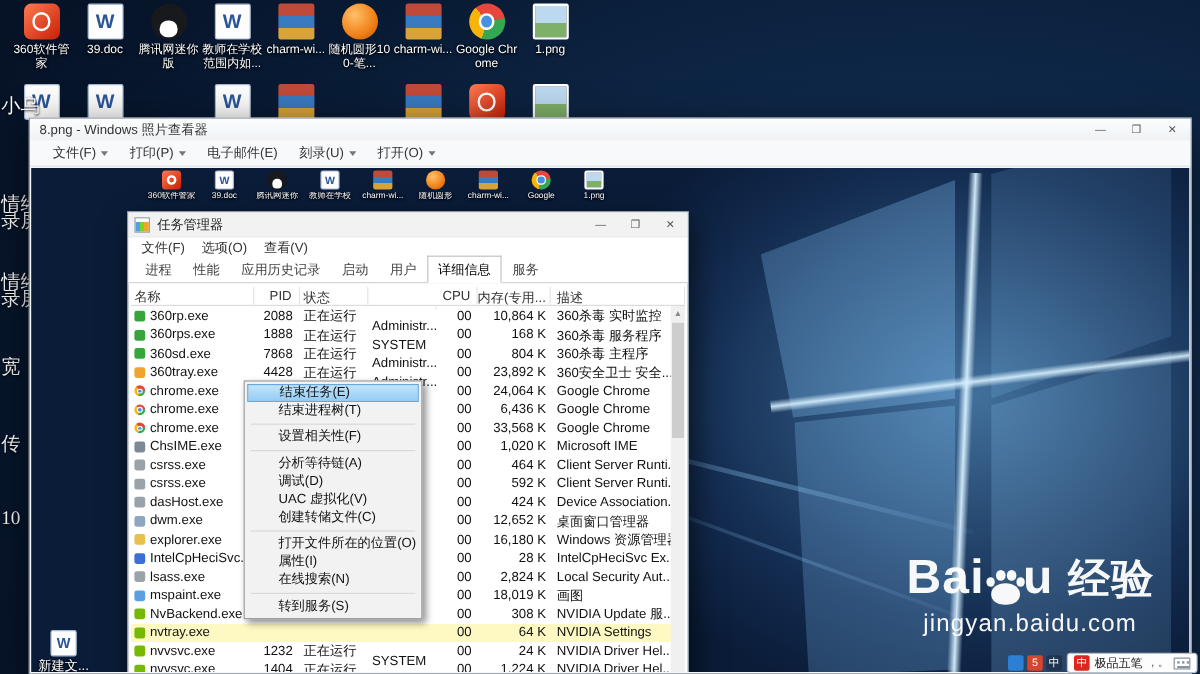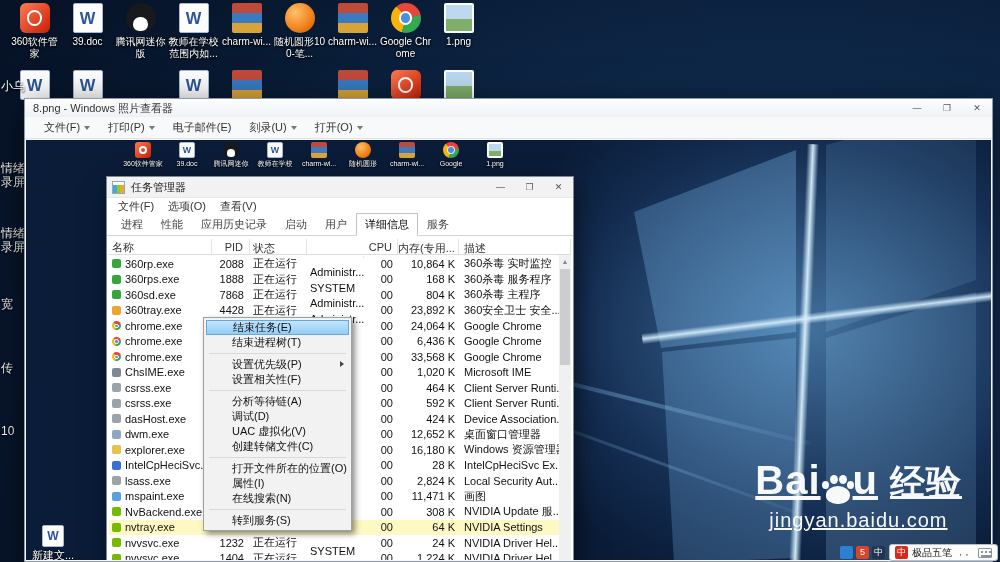--- a/index.html
+++ b/index.html
@@ -31,21 +31,21 @@
   .dicon.qq { background:#17191c; border-radius:50%; }
   .dicon.qq::after { content:""; position:absolute; left:26%; right:26%; bottom:8%; height:46%;
     background:#fff; border-radius:50% 50% 45% 45%; }
   .dicon.rar { background:linear-gradient(180deg,#c04a3a 0 34%, #3a7ac0 34% 67%, #d8a43a 67% 100%); border-radius:2px; }
   .dicon.fox { background:radial-gradient(circle at 35% 32%, #ffc069, #f08018 60%, #b85505); border-radius:50%; }
   .dicon.chrome { background:conic-gradient(from -40deg, #e8453c 0 33%, #34a853 0 66%, #f7b50c 0 100%); border-radius:50%; }
   .dicon.chrome::after { content:""; position:absolute; inset:28%; background:#4a90e2; border:2px solid #fff; border-radius:50%; }
   .mini .dicon.chrome::after, .pic.chrome::after { border-width:1px; }
   .dicon.img { background:linear-gradient(180deg,#bcd9f0 0 55%, #7fb069 55% 100%); border:2px solid #fff; border-radius:2px; }
 
-  .lfrag { position:absolute; left:1px; font-size:12px; color:#fff; text-shadow:0 1px 2px #000; z-index:2; white-space:nowrap; }
+  .lfrag { position:absolute; left:1px; font-size:16px; color:#fff; text-shadow:0 1px 2px #000; z-index:2; white-space:nowrap;font-family:Liberation Serif, serif; }
 
   
   .viewer { position:absolute; left:24px; top:98px; width:969px; height:464px;
     background:#f6f6f6; border:1px solid #8d9bab; box-shadow:0 10px 34px rgba(0,0,0,.65); z-index:5; }
   .v-titlebar { height:18px; display:flex; align-items:center; padding-left:8px;
     background:linear-gradient(#fdfdfd,#eef2f6); font-size:11px; color:#333; }
   .v-controls { margin-left:auto; display:flex; }
   .vbtn { width:30px; height:17px; text-align:center; font-size:9px; line-height:17px; color:#555; }
   .v-menubar { height:22px; background:#f8f9fb; border-bottom:1px solid #e0e4e9;
     display:flex; align-items:center; padding-left:10px; font-size:11px; color:#333; }
@@ -123,21 +123,21 @@
   
   .ctx { position:absolute; left:96px; top:140px; width:149px; background:#f2f2f2;
     border:1px solid #a0a0a0; box-shadow:3px 3px 6px rgba(0,0,0,.45); padding:2px 0; z-index:9; }
   .ctx-item { position:relative; height:15px; line-height:15px; padding-left:28px; color:#111; font-size:11px; white-space:nowrap; }
   .ctx-item.hl { background:linear-gradient(#c2e4fb,#93cdf4); border:1px solid #66a7dc; margin:0 2px; padding-left:26px; line-height:13px; }
   .ctx-item .sub { position:absolute; right:7px; top:4px; width:0; height:0;
     border-top:3.5px solid transparent; border-bottom:3.5px solid transparent; border-left:4px solid #444; }
   .ctx-sep { height:1px; background:#d9d9d9; margin:3px 5px; }
 
   
-  .watermark { position:absolute; right:38px; bottom:30px; color:#fff; z-index:8; opacity:.96; text-align:left;text-decoration:underline; }
+  .watermark { position:absolute; right:38px; bottom:30px; color:#fff; z-index:8; opacity:.96; text-align:left; }
   .wm-row1 { display:flex; align-items:baseline; font-weight:bold; font-size:40px; letter-spacing:1px; }
   .wm-suffix { font-size:35px; margin-left:12px; }
   .paw { position:relative; width:30px; height:34px; align-self:flex-end; margin:0 1px; }
   .paw i { position:absolute; background:#fff; border-radius:50%; }
   .paw .t1 { left:0; top:9px; width:7px; height:8px; }
   .paw .t2 { left:8px; top:3px; width:8px; height:9px; }
   .paw .t3 { left:17px; top:3px; width:8px; height:9px; }
   .paw .t4 { left:25px; top:9px; width:7px; height:8px; }
   .paw .pad { left:4px; top:14px; width:24px; height:18px; border-radius:50% 50% 46% 46%; }
   .wm-url { font-size:20px; letter-spacing:1px; margin-top:3px; padding-left:14px; }
@@ -525,21 +525,21 @@
             </div>
             <div class="tm-row">
               <span class="c-name">
                 <i class="pic" style="background: rgb(90, 160, 224);"></i>
                 <span>mspaint.exe</span>
               </span>
               <span class="c-pid"></span>
               <span class="c-status"></span>
               <span class="c-user"></span>
               <span class="c-cpu">00</span>
-              <span class="c-mem">11,471 K</span>
+              <span class="c-mem">18,019 K</span>
               <span class="c-desc">画图</span>
             </div>
             <div class="tm-row">
               <span class="c-name">
                 <i class="pic" style="background: rgb(118, 185, 0);"></i>
                 <span>NvBackend.exe</span>
               </span>
               <span class="c-pid"></span>
               <span class="c-status"></span>
               <span class="c-user"></span>
@@ -587,21 +587,20 @@
         <div class="tm-scroll">
           <div class="arr">▲</div>
           <div class="thumb"></div>
 
         </div>
       </div>
       <div class="ctx">
           <div class="ctx-item hl">结束任务(E)</div>
           <div class="ctx-item">结束进程树(T)</div>
           <div class="ctx-sep"></div>
-          <div class="ctx-item">设置优先级(P)<i class="sub"></i></div>
           <div class="ctx-item">设置相关性(F)</div>
           <div class="ctx-sep"></div>
           <div class="ctx-item">分析等待链(A)</div>
           <div class="ctx-item">调试(D)</div>
           <div class="ctx-item">UAC 虚拟化(V)</div>
           <div class="ctx-item">创建转储文件(C)</div>
           <div class="ctx-sep"></div>
           <div class="ctx-item">打开文件所在的位置(O)</div>
           <div class="ctx-item">属性(I)</div>
           <div class="ctx-item">在线搜索(N)</div>

